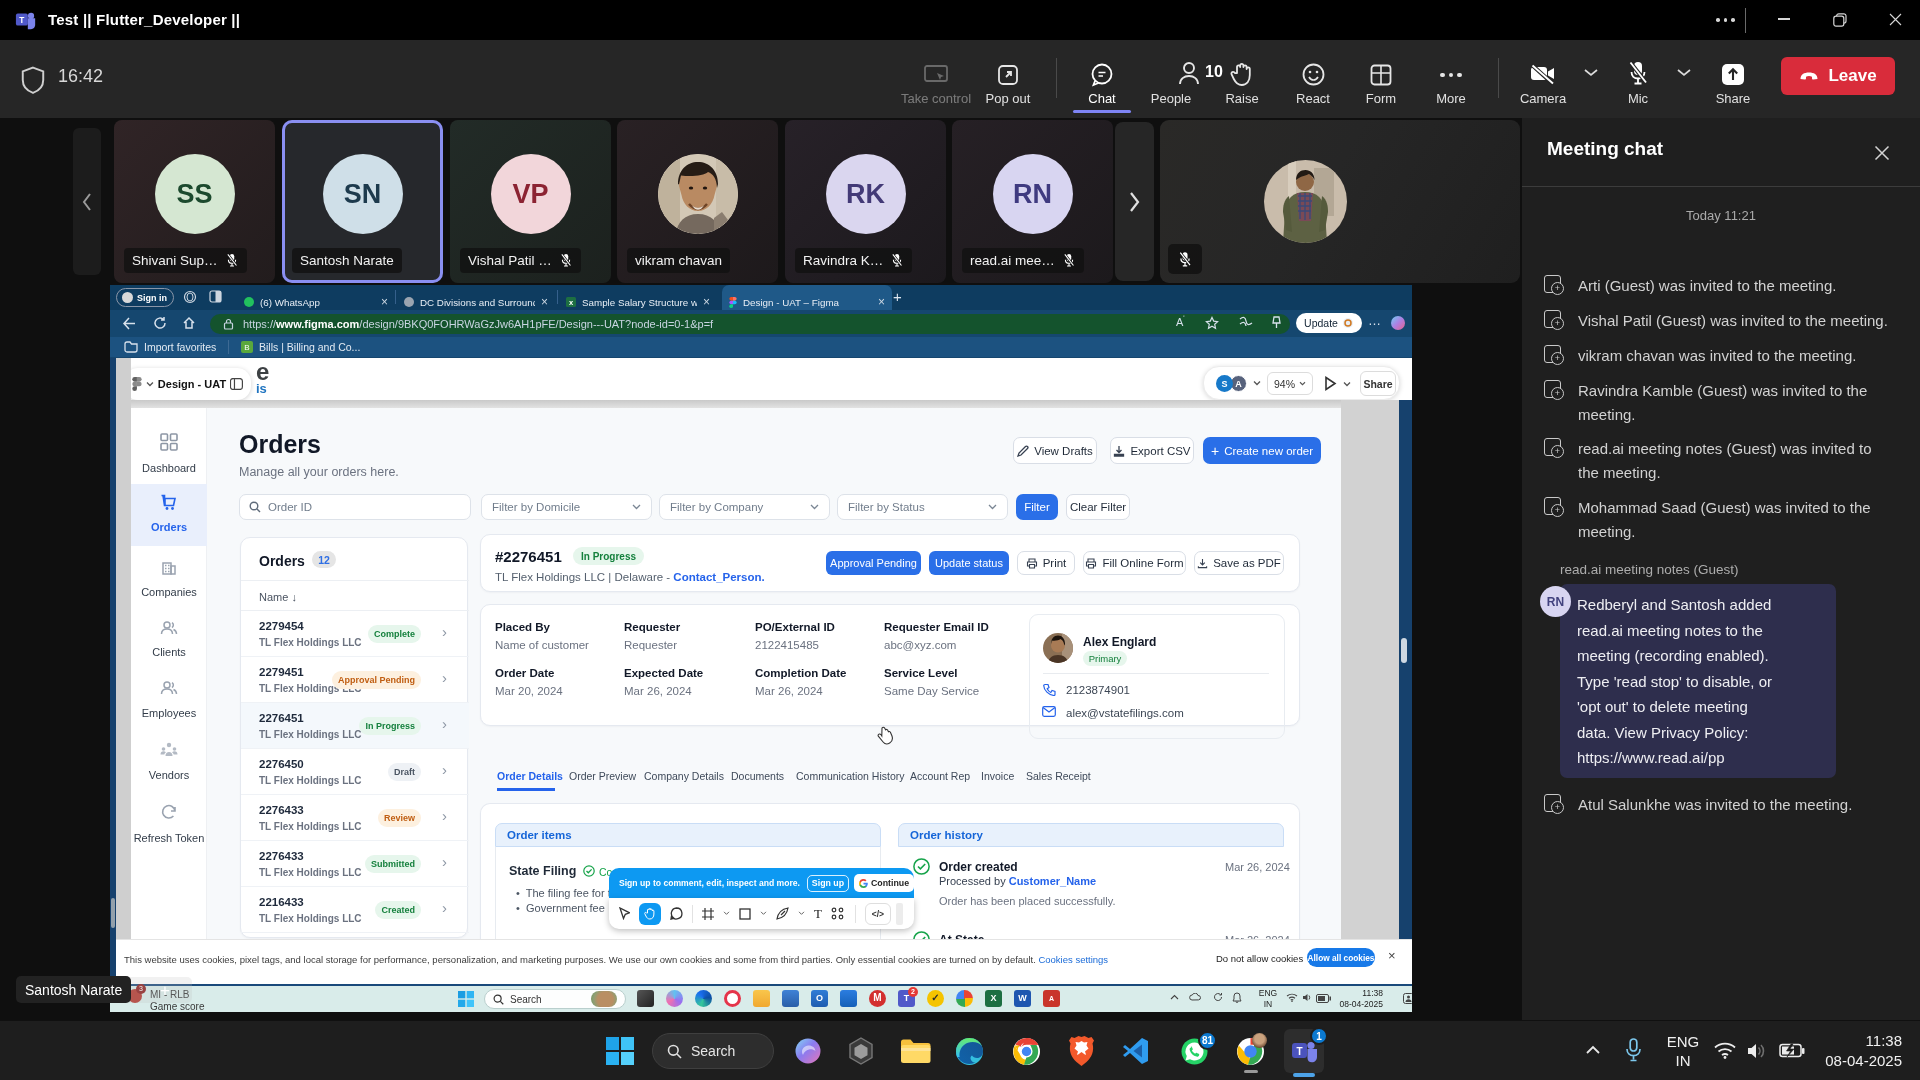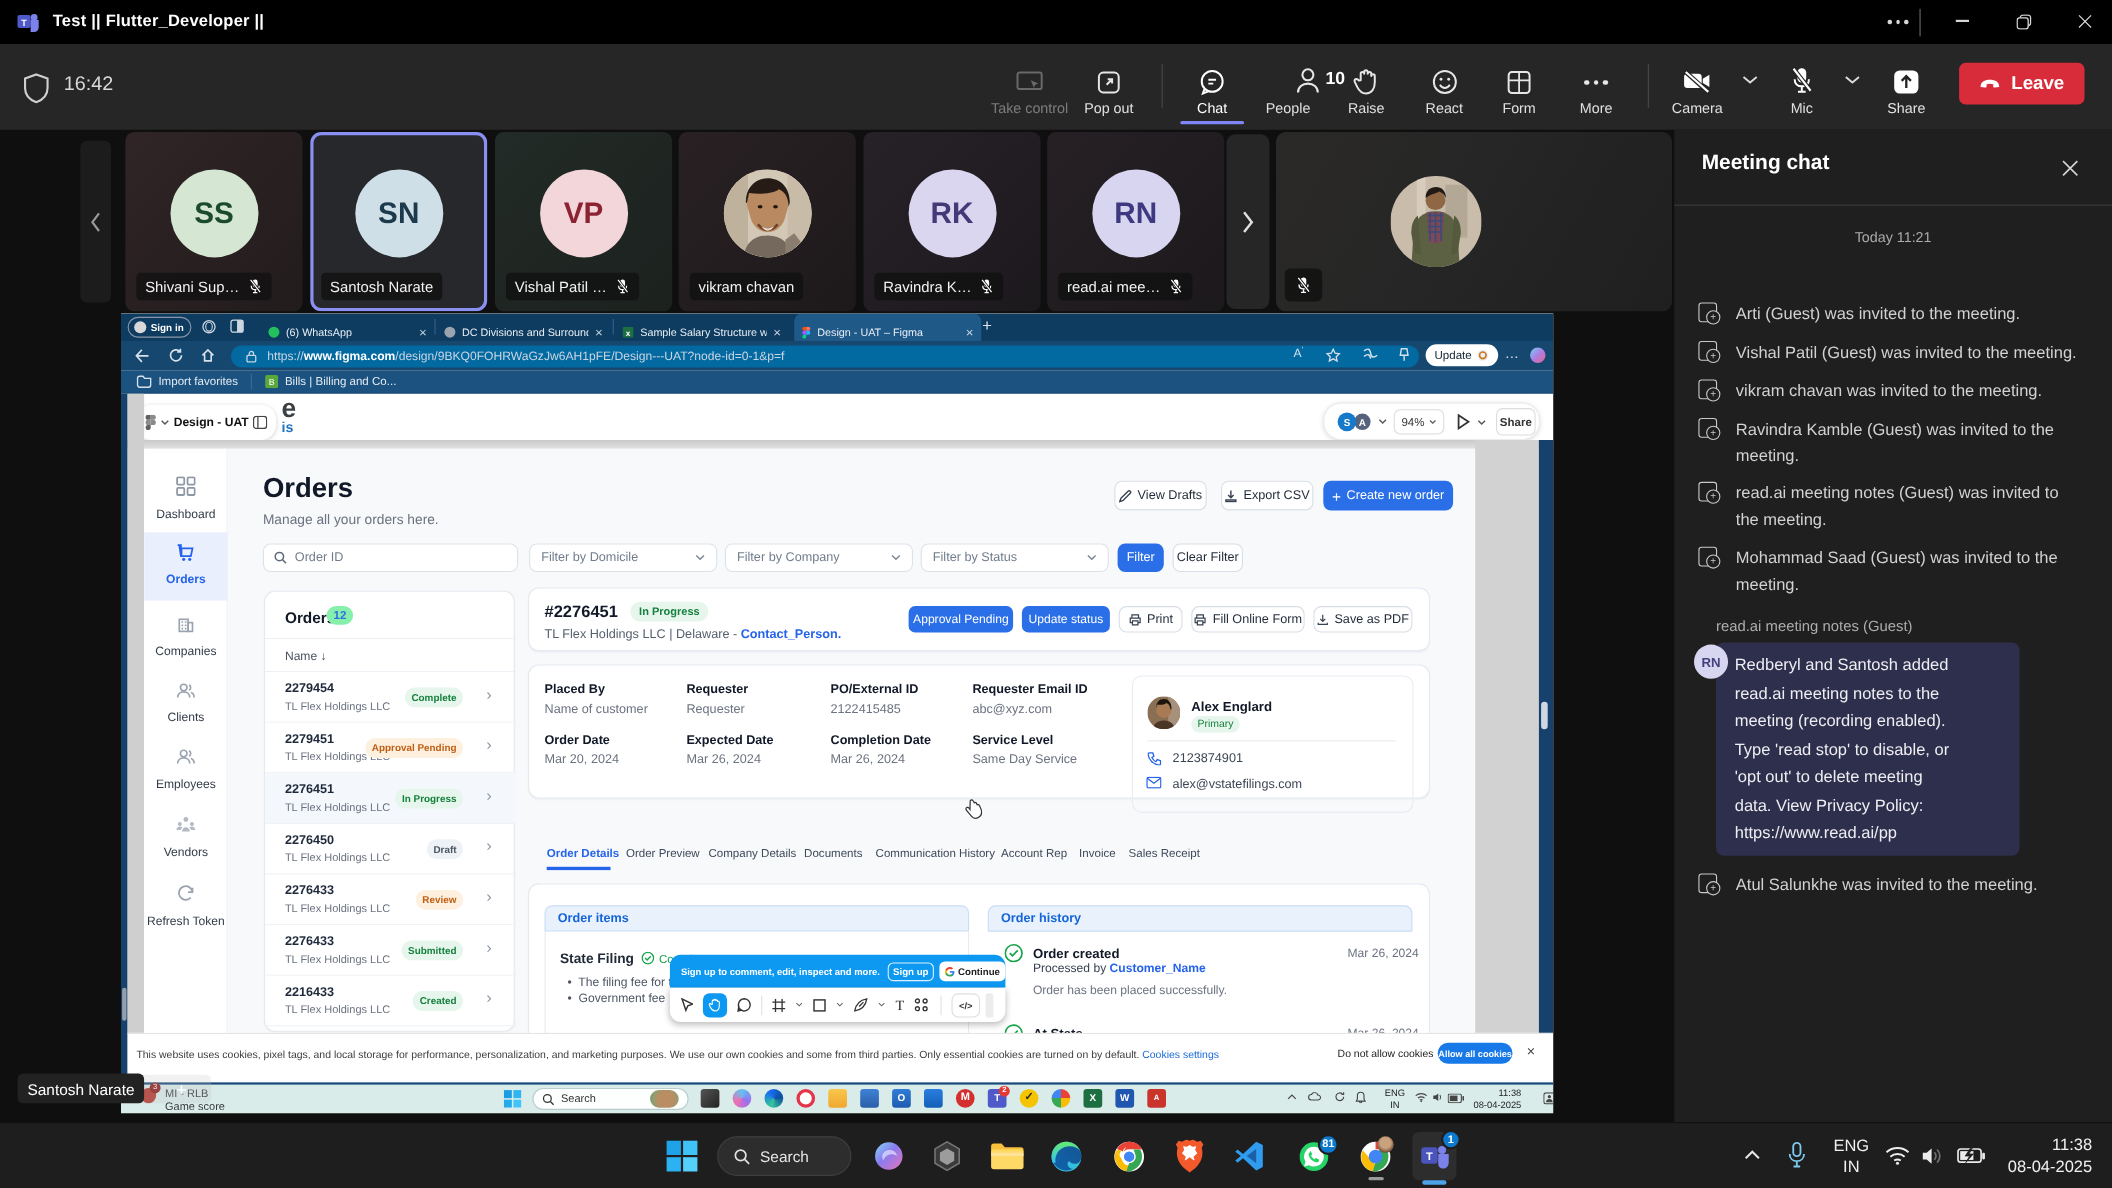--- a/index.html
+++ b/index.html
@@ -28,21 +28,21 @@
 .tab b{font-weight:400;font-size:12px;color:#cdd8e3}
 .tab.active{background:#1f5988;border-radius:7px 7px 0 0;width:170px}
 .tabsep{position:absolute;top:5px;width:1px;height:14px;background:#35608c}
 .tbico{width:10px;height:10px;border-radius:50%;display:inline-block;flex:none}
 
 .btn-o{height:27px;background:#fff;border:1px solid #d9dee6;border-radius:7px;display:flex;align-items:center;justify-content:center;gap:5px;font-size:11.5px;color:#1f2937}
 .dd{height:26px;background:#fff;border:1px solid #dde2e9;border-radius:7px;display:flex;align-items:center;justify-content:space-between;padding:0 10px;font-size:11.5px;color:#717d8c}
 .card{background:#fff;border:1px solid #e5e9f0;border-radius:10px;box-shadow:0 1px 2px rgba(16,24,40,.04)}
 .orow{position:absolute;left:0;width:228px;height:46px;border-bottom:1px solid #eff2f6}
 .onum{position:absolute;left:18px;top:7px;font-size:11.5px;font-weight:700;color:#1e293b;line-height:16px}
-.onum span{font-weight:400;font-size:10px;color:#6b7280}
+.onum span{font-weight:700;font-size:10px;color:#6b7280}
 .opill{position:absolute;right:48px;top:14px;height:18px;padding:0 6px;border-radius:9px;font-size:9px;font-weight:700;display:flex;align-items:center;white-space:nowrap}
 .ochev{position:absolute;right:22px;top:12px;font-size:15px;color:#8d97a5}
 .ilbl{position:absolute;font-size:11.5px;font-weight:700;color:#111827}
 .ival{position:absolute;font-size:11.5px;color:#6b7280}
 .dtab{font-size:10.5px;color:#3f4a5a;white-space:nowrap}
 
 .sysrow{position:absolute;left:22px;width:355px}
 .calico{position:absolute;left:0;top:1px;width:19px;height:19px;display:inline-block;background:
  linear-gradient(#0000,#0000);}
 .calico:before{content:"";position:absolute;left:0;top:0;width:15px;height:16px;border:1.6px solid #c9c9c9;border-radius:3px}
@@ -365,21 +365,21 @@
     <div class="abs" style="left:0;top:25px;width:1302px;height:27px;background:#15476f">
       <svg class="abs" style="left:12px;top:7px" width="14" height="13" viewBox="0 0 14 13">
           <path d="M7 1 L2 6.5 L7 12 M2.5 6.5 H13" fill="none" stroke="#d7e1ec" stroke-width="1.5"></path>
         </svg>
       <svg class="abs" style="left:43px;top:6px" width="14" height="14" viewBox="0 0 14 14">
           <path d="M12 7 a5 5 0 1 1 -1.5-3.5 M11 1 v3 h-3" fill="none" stroke="#d7e1ec" stroke-width="1.5"></path>
         </svg>
       <svg class="abs" style="left:72px;top:6px" width="14" height="14" viewBox="0 0 14 14">
           <path d="M2 7 L7 2 l5 5 M4 6 v6 h6 v-6" fill="none" stroke="#d7e1ec" stroke-width="1.5"></path>
         </svg>
-      <div class="abs" style="left:100px;top:4px;width:1080px;height:20px;background:#0369a1;border-radius:10px">
+      <div class="abs" style="left:100px;top:4px;width:1080px;height:20px;background:#14532d;border-radius:10px">
         <svg class="abs" style="left:13px;top:4px" width="11" height="12" viewBox="0 0 11 12">
             <rect x="1.5" y="5" width="8" height="6" rx="1" fill="none" stroke="#c6d3e0" stroke-width="1.2"></rect>
             <path d="M3.5 5 V3.5 a2 2 0 0 1 4 0 V5" fill="none" stroke="#c6d3e0" stroke-width="1.2"></path>
           </svg>
         <span class="abs" style="left:33px;top:3.5px;font-size:11px;color:#c9d5e2">https://<b style="color:#fff">www.figma.com</b>/design/9BKQ0FOHRWaGzJw6AH1pFE/Design---UAT?node-id=0-1&amp;p=f</span>
       </div>
       <span class="abs" style="left:1066px;top:5px;color:#d7e1ec;font-size:11px">A<sup style="font-size:7px">ʹ</sup></span>
       <svg class="abs" style="left:1095px;top:6px" width="14" height="14" viewBox="0 0 14 14">
           <path d="M7 1.5 l1.7 3.6 3.9.5 -2.9 2.7 .8 3.9 -3.5-2 -3.5 2 .8-3.9 -2.9-2.7 3.9-.5z" fill="none" stroke="#d7e1ec" stroke-width="1.2"></path>
         </svg>
@@ -566,21 +566,21 @@
           <span>Filter by Status</span>
           <svg width="9" height="6" viewBox="0 0 9 6">
             <path d="M1 1 l3.5 3.5 L8 1" fill="none" stroke="#7a8694" stroke-width="1.3"></path>
           </svg>
         </div>
       <div class="abs" style="left:885px;top:86px;width:42px;height:26px;background:#2a6fe8;border-radius:7px;color:#fff;font-size:11.5px;display:flex;align-items:center;justify-content:center">Filter</div>
       <div class="btn-o abs" style="left:935px;top:86px;width:64px;height:26px">Clear Filter</div>
 
       <div class="card abs" style="left:109px;top:129px;width:228px;height:401px">
         <div class="abs" style="left:18px;top:15px;font-size:14px;font-weight:700;color:#111827">Orders</div>
-        <div class="abs" style="left:56px;top:13px;width:24px;height:17px;background:#86efac;border-radius:9px;color:#2f6fe4;font-size:10.5px;font-weight:700;display:flex;align-items:center;justify-content:center">12</div>
+        <div class="abs" style="left:71px;top:13px;width:24px;height:17px;background:#e5e5e5;border-radius:9px;color:#2f6fe4;font-size:10.5px;font-weight:700;display:flex;align-items:center;justify-content:center">12</div>
         <div class="abs" style="left:0;top:42px;width:228px;height:1px;background:#eceff3"></div>
         <div class="abs" style="left:18px;top:53px;font-size:11px;color:#4a5361">Name <span style="font-size:11px">↓</span></div>
         <div class="abs" style="left:0;top:72px;width:228px;height:1px;background:#eceff3"></div>
         <div class="orow" style="top:73px">
             <div class="onum">2279454<br><span>TL Flex Holdings LLC</span></div>
             <div class="opill" style="background:#e6f6ec;color:#15803d">Complete</div>
             <span class="ochev">›</span>
           </div>
         <div class="orow" style="top:119px">
             <div class="onum">2279451<br><span>TL Flex Holdings LLC</span></div>

